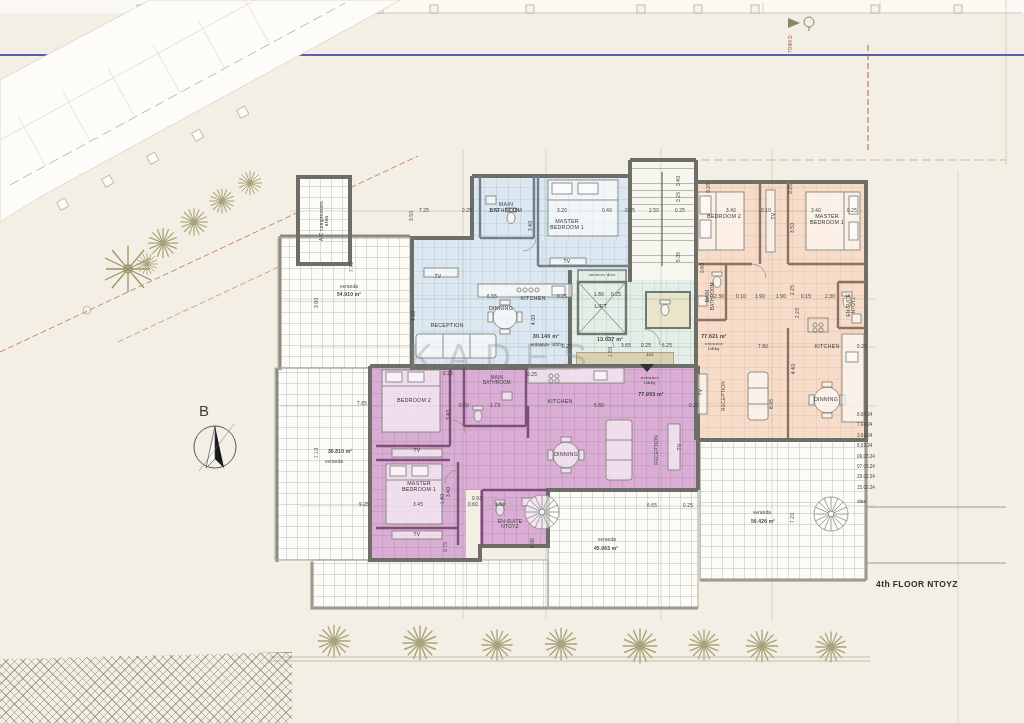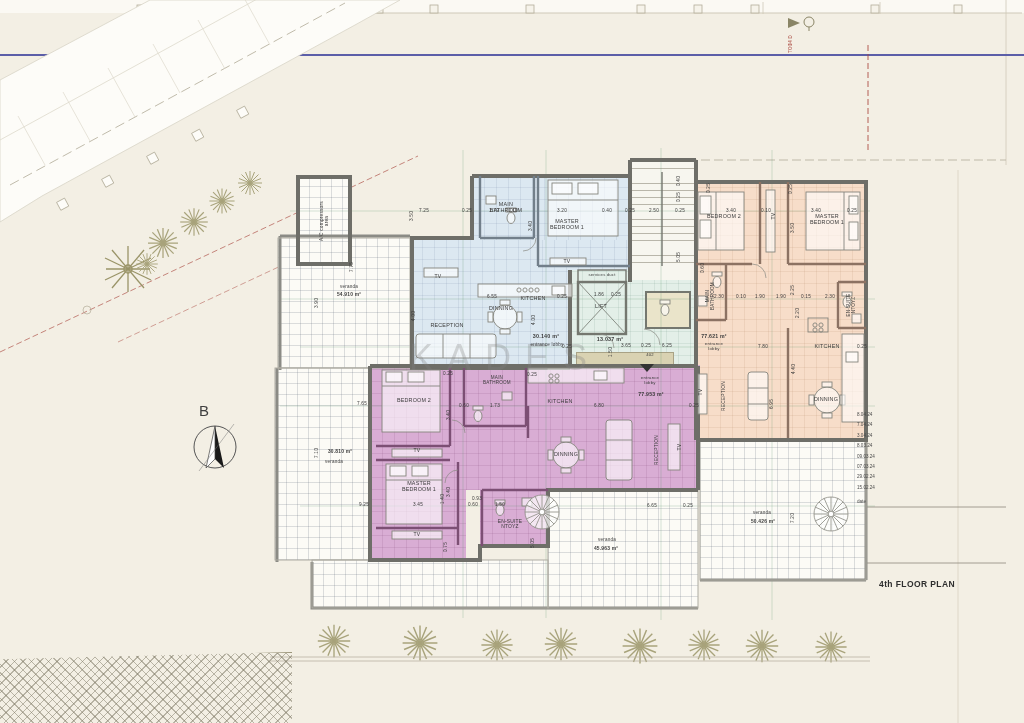--- a/index.html
+++ b/index.html
@@ -550,21 +550,21 @@
       <span class="lbl" style="left: 449px; top: 415px; font-size: 4.7px; transform: translate(-50%, -50%) rotate(-90deg);">3.40</span>
       <span class="lbl" style="left: 449px; top: 492px; font-size: 4.7px; transform: translate(-50%, -50%) rotate(-90deg);">3.40</span>
       <span class="lbl" style="left: 533px; top: 543px; font-size: 4.7px; transform: translate(-50%, -50%) rotate(-90deg);">5.05</span>
       <span class="lbl" style="left: 793px; top: 518px; font-size: 4.7px; transform: translate(-50%, -50%) rotate(-90deg);">7.20</span>
       <span class="lbl" style="left: 611px; top: 352px; font-size: 4.7px; transform: translate(-50%, -50%) rotate(-90deg);">1.50</span>
       <span class="lbl" style="left: 446px; top: 547px; font-size: 4.7px; transform: translate(-50%, -50%) rotate(-90deg);">0.75</span>
       <span class="lbl" style="left: 443px; top: 499px; font-size: 4.7px; transform: translate(-50%, -50%) rotate(-90deg);">1.40</span>
       <span class="lbl" style="left: 791px; top: 44px; font-size: 4.5px; color: rgb(168, 69, 60); transform: translate(-50%, -50%) rotate(-90deg);">TOΦ4 D</span>
     </div>
   <div id="north-label">B</div>
-  <div id="plan-title">4th FLOOR PLAN</div>
+  <div id="plan-title">4th FLOOR NTOYZ</div>
   <div id="revisions">
     <span>8.04.24</span>
       <span>7.04.24</span>
       <span>3.04.24</span>
       <span>8.03.24</span>
       <span>09.03.24</span>
       <span>07.03.24</span>
       <span>29.02.24</span>
       <span>15.02.24</span>
       <span class="foot">date</span>

